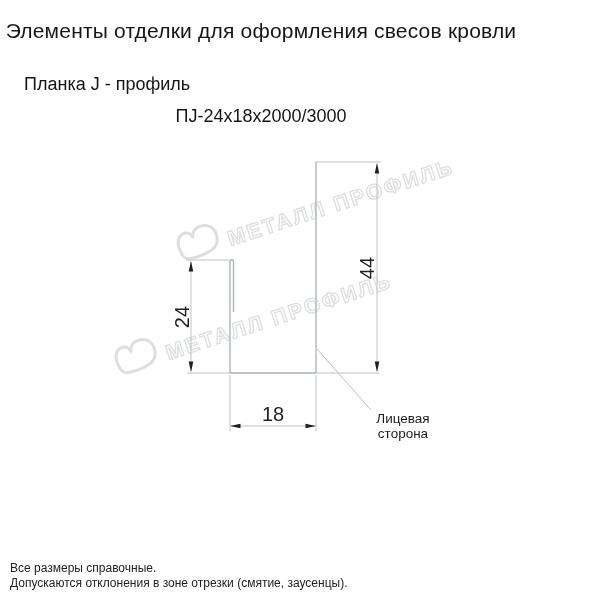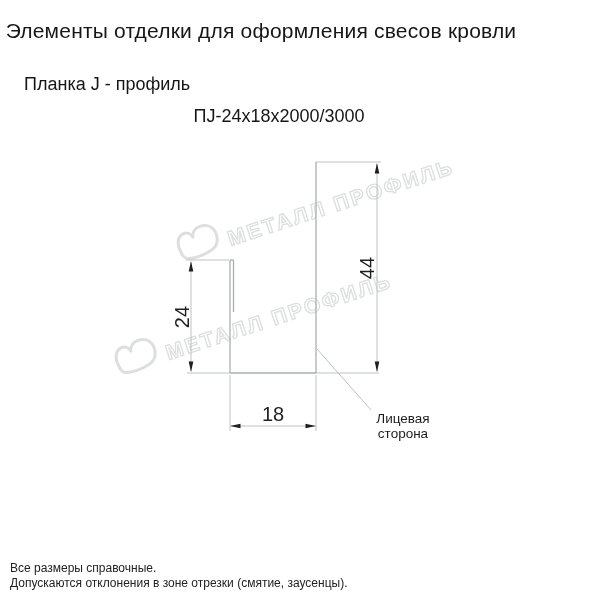--- a/index.html
+++ b/index.html
@@ -10,21 +10,21 @@
   .hdr-title{
     position:absolute;top:19px;left:0;width:522px;text-align:center;
     font-size:21px;letter-spacing:.2px;white-space:nowrap;
   }
   .hdr-sub{
     position:absolute;top:74px;left:0;width:522px;text-align:left;
     font-size:18px;white-space:nowrap;margin-left:24px;
   }
   .hdr-code{
     position:absolute;top:106px;left:0;width:522px;text-align:center;
-    font-size:18px;white-space:nowrap;margin-left:18px;
+    font-size:18px;white-space:nowrap;
   }
   svg.drawing{position:absolute;left:0;top:0;}
   .wm-text{
     font-family:"Liberation Sans", sans-serif;font-weight:bold;font-size:21px;
     letter-spacing:2.5px;fill:#ffffff;stroke:#dcdfde;stroke-width:1.3px;
   }
   .wm-logo{fill:#ffffff;stroke:#dcdfde;stroke-width:3px;stroke-linejoin:round;}
   .ln-profile{stroke:#a8b1b0;stroke-width:1.3;fill:none;}
   .ln-ext{stroke:#bcc3c1;stroke-width:1;fill:none;}
   .arrow{fill:#1f1f1f;stroke:none;}

